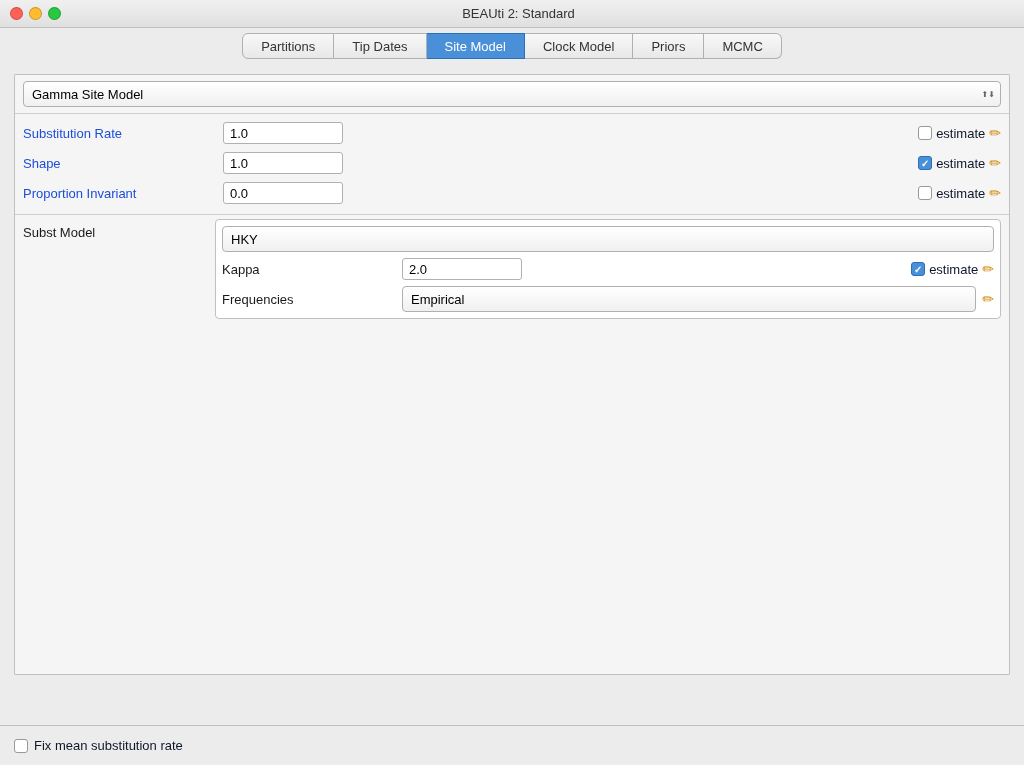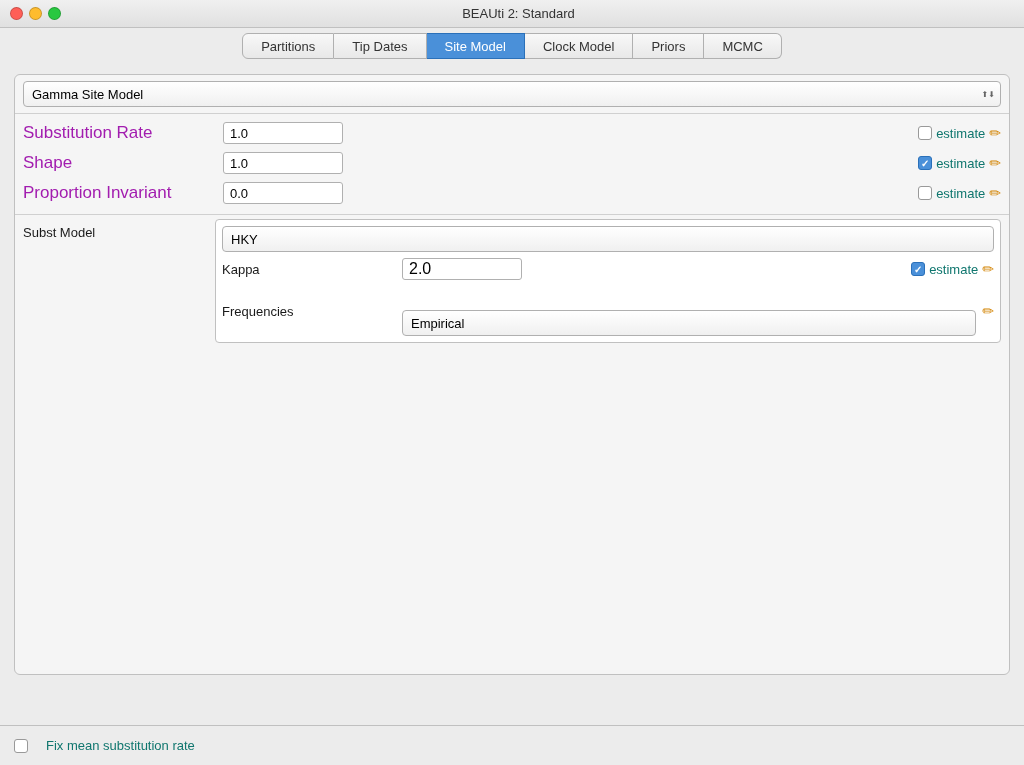--- a/index.html
+++ b/index.html
@@ -83,21 +83,21 @@
     .main-content {
       flex: 1;
       padding: 10px 14px;
       overflow: hidden;
     }
 
     
     .panel {
       background: #f5f5f5;
       border: 1px solid #c0c0c0;
-      border-radius: 6px;
+      border-radius: 1px;
       height: calc(100% - 40px);
       overflow: hidden;
     }
 
     
     .site-model-row {
       padding: 6px 8px;
       border-bottom: 1px solid #d0d0d0;
     }
     .dropdown-select {
@@ -132,22 +132,22 @@
       padding: 4px 8px;
     }
     .form-row {
       display: flex;
       align-items: center;
       padding: 4px 0;
       min-height: 26px;
     }
     .form-label {
       width: 200px;
-      font-size: 17px;
-      color: #a21caf;
+      font-size: 13px;
+      color: #1d4ed8;
       flex-shrink: 0;
     }
     .form-input {
       width: 120px;
       height: 22px;
       border: 1px solid #b0b0b0;
       border-radius: 3px;
       background: white;
       font-size: 13px;
       padding: 0 6px;
@@ -176,21 +176,21 @@
       border-color: #2a70b9;
     }
     .checkbox.checked::after {
       content: "✓";
       color: white;
       font-size: 10px;
       font-weight: bold;
     }
     .estimate-label {
       font-size: 13px;
-      color: #0f766e;
+      color: #0f172a;
     }
     .pencil-icon {
       color: #d4870a;
       font-size: 14px;
       cursor: pointer;
     }
 
     
     .subst-section {
       display: flex;
@@ -234,36 +234,35 @@
     .kappa-label {
       width: 180px;
       font-size: 13px;
     }
     .kappa-input {
       width: 120px;
       height: 22px;
       border: 1px solid #b0b0b0;
       border-radius: 3px;
       background: white;
-      font-size: 16px;
+      font-size: 13px;
       padding: 0 6px;
     }
 
     .freq-row {
       display: flex;
       align-items: center;
     }
     .freq-label {
       width: 180px;
       font-size: 13px;
     }
     .freq-select-wrapper {
       position: relative;
       flex: 1;
-      margin-top: 24px;
     }
     .freq-select-wrapper .dropdown-select {
       width: 100%;
     }
 
     .tooltip-box {
       background: #ffffa0;
       border: 1px solid #c8c800;
       border-radius: 3px;
       padding: 3px 8px;
@@ -279,21 +278,21 @@
       background: #ececec;
       border-top: 1px solid #c0c0c0;
       display: flex;
       align-items: center;
       padding: 0 14px;
       flex-shrink: 0;
     }
     .fix-checkbox-row {
       display: flex;
       align-items: center;
-      gap: 18px;
+      gap: 6px;
     }
 
     .divider-horizontal {
       border: none;
       border-top: 1px solid #d0d0d0;
       margin: 2px 0;
     }
   </style>
 </head>
 <body>

